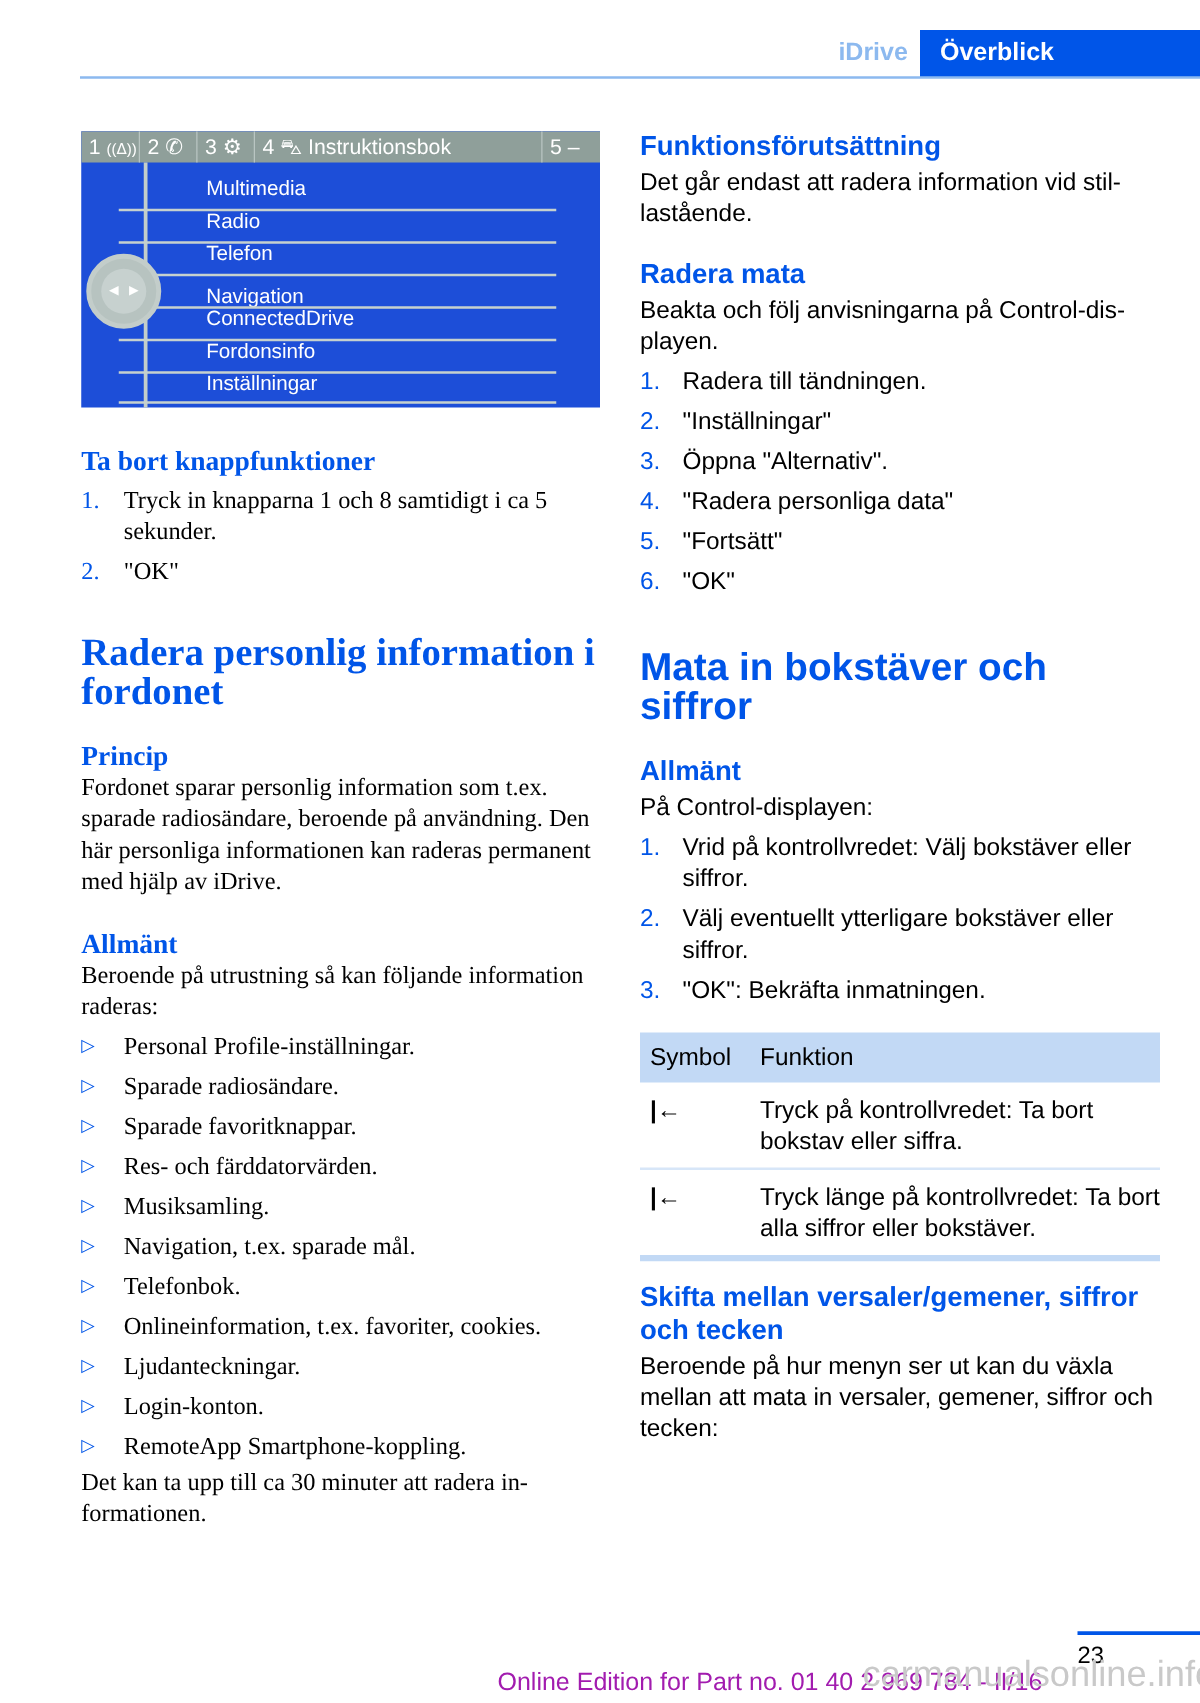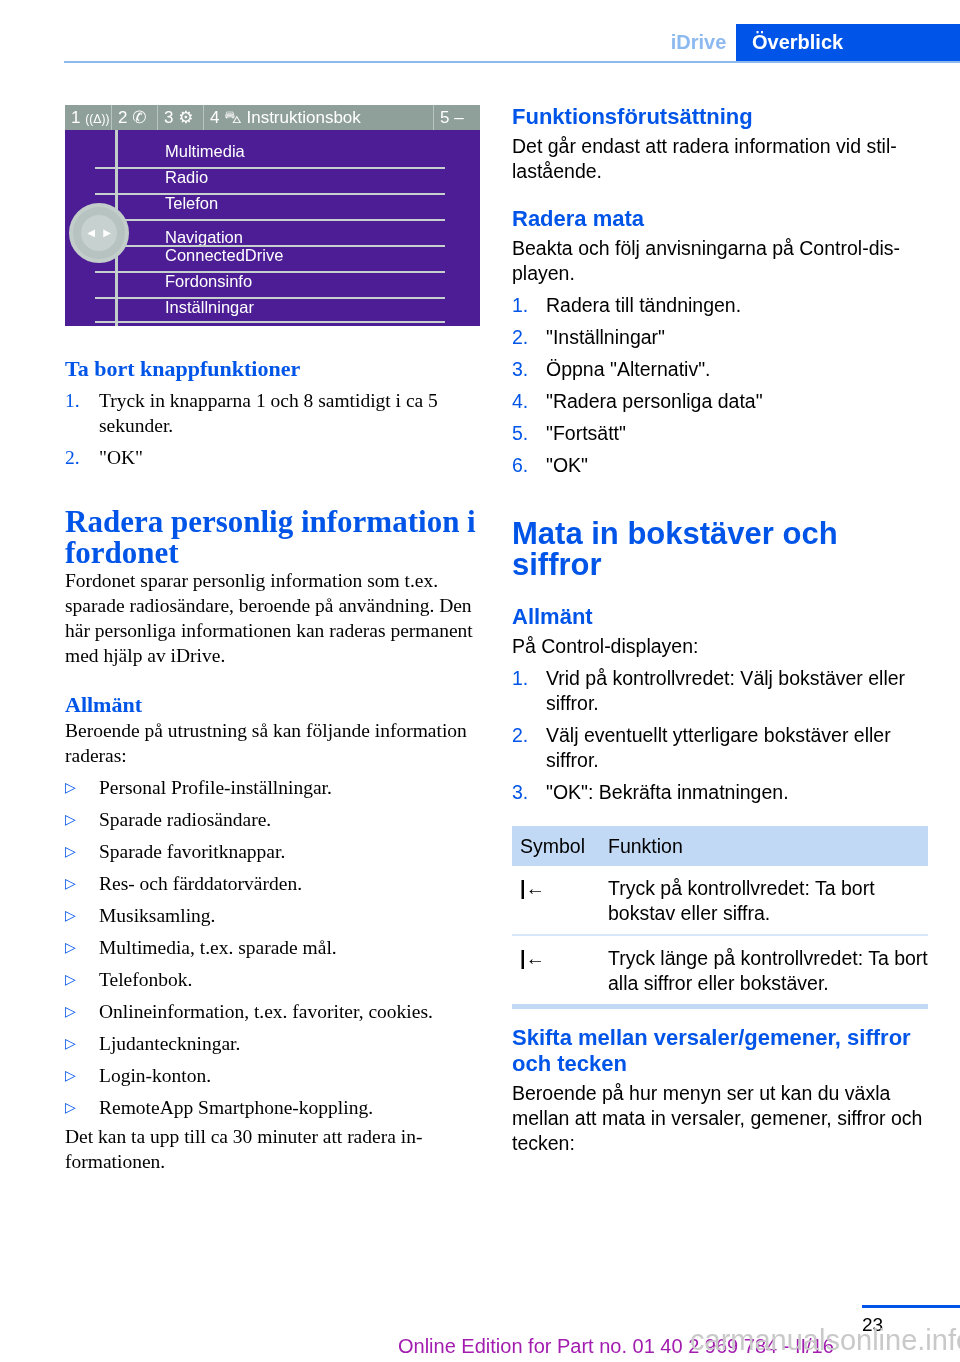--- a/index.html
+++ b/index.html
@@ -11,21 +11,21 @@
   .col{position:absolute;font-size:19.5px;line-height:25px;}
   .colL{left:65px;width:420px;}
   .colR{left:512px;width:418px;}
   .h2{color:#0055e8;font-weight:bold;font-size:22px;line-height:26px;margin:0;}
   .h1{color:#0055e8;font-weight:bold;font-size:31px;line-height:31px;margin:0;}
   p{margin:0;}
   .ol,.ul{margin:0;padding:0;list-style:none;}
   .li{position:relative;padding-left:34px;margin-top:7px;}
   .num{position:absolute;left:0;top:0;color:#0055e8;}
   .tri{position:absolute;left:0;top:0;color:#0055e8;font-size:14px;}
-  .screen{position:absolute;left:65px;top:105px;width:415px;height:221px;background:#4c1d95;overflow:hidden;}
+  .screen{position:absolute;left:65px;top:105px;width:415px;height:221px;background:#1d4ed8;overflow:hidden;}
   .scr-top{position:absolute;left:0;top:0;width:415px;height:25px;background:#8f9f9a;color:#fff;font-size:17px;line-height:25px;}
   .scr-seg{position:absolute;top:0;height:25px;border-right:1px solid #b9c5c2;padding-left:6px;box-sizing:border-box;white-space:nowrap;}
   .scr-item{position:absolute;left:100px;font-size:16.5px;color:#fff;}
   .scr-line{position:absolute;left:30px;width:350px;height:2px;background:#c6d1ce;}
   .scr-knob{position:absolute;left:4px;top:98px;width:52px;height:52px;border-radius:50%;background:#b7c3c0;border:4px solid #c3cdca;}
   .scr-knob-in{position:absolute;left:8px;top:8px;width:36px;height:36px;border-radius:50%;background:#c7d1cf;color:#fff;font-size:10px;line-height:36px;text-align:center;}
   .scr-arc{position:absolute;left:10px;top:25px;width:40px;height:200px;border-right:3px solid #c3cdca;border-radius:0 0 0 0;}
   table.sym{position:absolute;left:512px;top:826px;width:416px;border-collapse:collapse;font-size:19.5px;line-height:25px;}
   .sym th{background:#c2d9f5;font-weight:normal;text-align:left;height:40px;padding:0 0 0 8px;}
   .sym td{vertical-align:top;padding:10px 0 8px 8px;border-bottom:2px solid #d7e6f8;}
@@ -72,30 +72,31 @@
     </div>
 </div>
 
 <div class="col colL" style="top:356px;font-family:Liberation Serif, serif;">
   <h3 class="h2">Ta bort knappfunktioner</h3>
   <ol class="ol">
     <li class="li" style="margin-top:6px"><span class="num">1.</span><span>Tryck in knapparna 1 och 8 samtidigt i ca 5 sekunder.</span></li>
     <li class="li"><span class="num">2.</span><span>"OK"</span></li>
   </ol>
   <h2 class="h1" style="margin-top:36px">Radera personlig information i fordonet</h2>
+  <h3 class="h2" style="margin-top:24px">Princip</h3>
   <p>Fordonet sparar personlig information som t.ex. sparade radiosändare, beroende på an­vändning. Den här personliga informationen kan raderas permanent med hjälp av iDrive.</p>
   <h3 class="h2" style="margin-top:24px">Allmänt</h3>
   <p>Beroende på utrustning så kan följande infor­mation raderas:</p>
   <ul class="ul">
     <li class="li"><span class="tri">▷</span><span>Personal Profile-inställningar.</span></li>
     <li class="li"><span class="tri">▷</span><span>Sparade radiosändare.</span></li>
     <li class="li"><span class="tri">▷</span><span>Sparade favoritknappar.</span></li>
     <li class="li"><span class="tri">▷</span><span>Res- och färddatorvärden.</span></li>
     <li class="li"><span class="tri">▷</span><span>Musiksamling.</span></li>
-    <li class="li"><span class="tri">▷</span><span>Multimedia, t.ex. sparade mål.</span></li>
+    <li class="li"><span class="tri">▷</span><span>Navigation, t.ex. sparade mål.</span></li>
     <li class="li"><span class="tri">▷</span><span>Telefonbok.</span></li>
     <li class="li"><span class="tri">▷</span><span>Onlineinformation, t.ex. favoriter, cookies.</span></li>
     <li class="li"><span class="tri">▷</span><span>Ljudanteckningar.</span></li>
     <li class="li"><span class="tri">▷</span><span>Login-konton.</span></li>
     <li class="li"><span class="tri">▷</span><span>RemoteApp Smartphone-koppling.</span></li>
   </ul>
   <p style="margin-top:4px">Det kan ta upp till ca 30 minuter att radera in­formationen.</p>
 </div>
 
 <div class="col colR" style="top:104px;">

